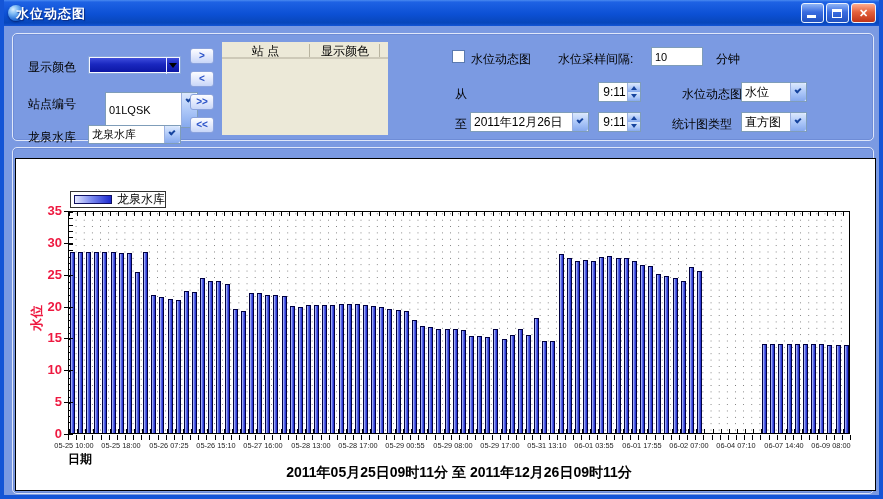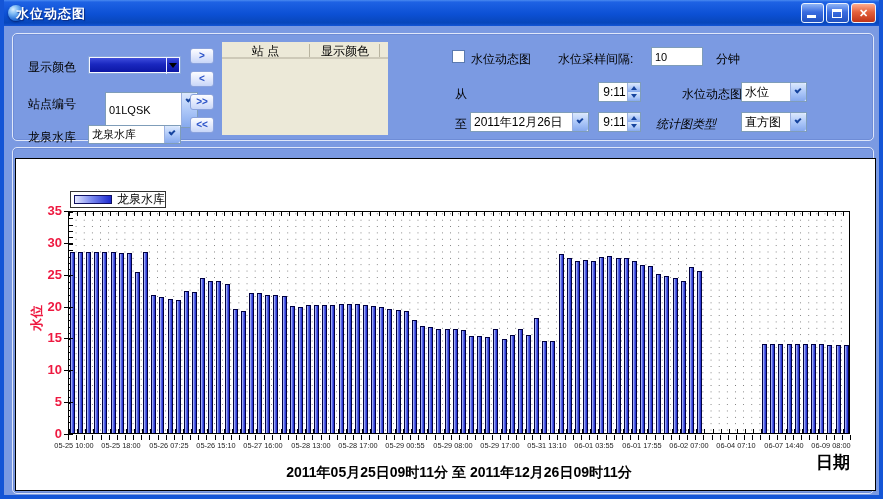--- a/index.html
+++ b/index.html
@@ -87,21 +87,21 @@
     background:repeating-linear-gradient(90deg,#000 0 1px,transparent 1px 8.146px);}
   .ytickstrip{position:absolute;left:0;top:0;width:4px;height:100%;
     background:repeating-linear-gradient(180deg,#000 0 1px,transparent 1px 6.371px);}
   .ymajor{position:absolute;left:48px;width:9px;height:1px;background:#000;}
   .ylabel{position:absolute;width:34px;text-align:right;font-size:13px;font-weight:bold;color:#ee1940;}
   #ylabel-title{position:absolute;left:8px;top:150px;font-size:13px;font-weight:bold;color:#ee1940;
     transform:rotate(-90deg);transform-origin:center;}
   .bar{position:absolute;bottom:0;width:5px;border:1px solid #000040;border-bottom:none;
     background:linear-gradient(90deg,#c9d2fa 0%,#6474ec 40%,#1822c8 100%);}
   .xlabel{position:absolute;top:282px;font-size:8px;color:#222;white-space:nowrap;transform:translateX(-50%) scaleX(.92);}
-  #xaxis-title{position:absolute;left:52px;width:782px;top:292px;text-align:right;font-size:17px;font-weight:bold;color:#000;}
+  #xaxis-title{position:absolute;left:52px;width:782px;top:292px;text-align:left;font-size:12px;font-weight:bold;color:#000;}
   #xrange{position:absolute;left:52px;width:782px;top:305px;text-align:center;font-size:14px;font-weight:bold;color:#000;}
 </style>
 </head>
 <body>
 
 <div id="win">
 
   <div id="titlebar">
     <div id="titleicon"></div>
     <div id="titletext">水位动态图</div>
@@ -190,21 +190,21 @@
     <span class="txt" style="font-size:12px;text-align:center;">9:11</span>
     <span class="spinbtns">
       <span class="spin">
           <i class="tri-up"></i>
         </span>
       <span class="spin">
           <i class="tri-dn" style="top:2px;"></i>
         </span>
     </span>
   </div>
-  <div class="lbl" style="left:652px;top:116px;font-style:italic;">统计图类型</div>
+  <div class="lbl" style="left:668px;top:116px;">统计图类型</div>
   <div class="field" style="left:737px;top:112px;width:66px;height:20px;">
     <span class="txt" style="font-size:12px;">直方图</span>
     <span class="dropbtn">
         <i class="chev" style="top:5px;"></i>
       </span>
   </div>
 
   <div class="groupbox" style="left:8px;top:147px;width:862px;height:347px;"></div>
 
   <div id="chartpanel">

